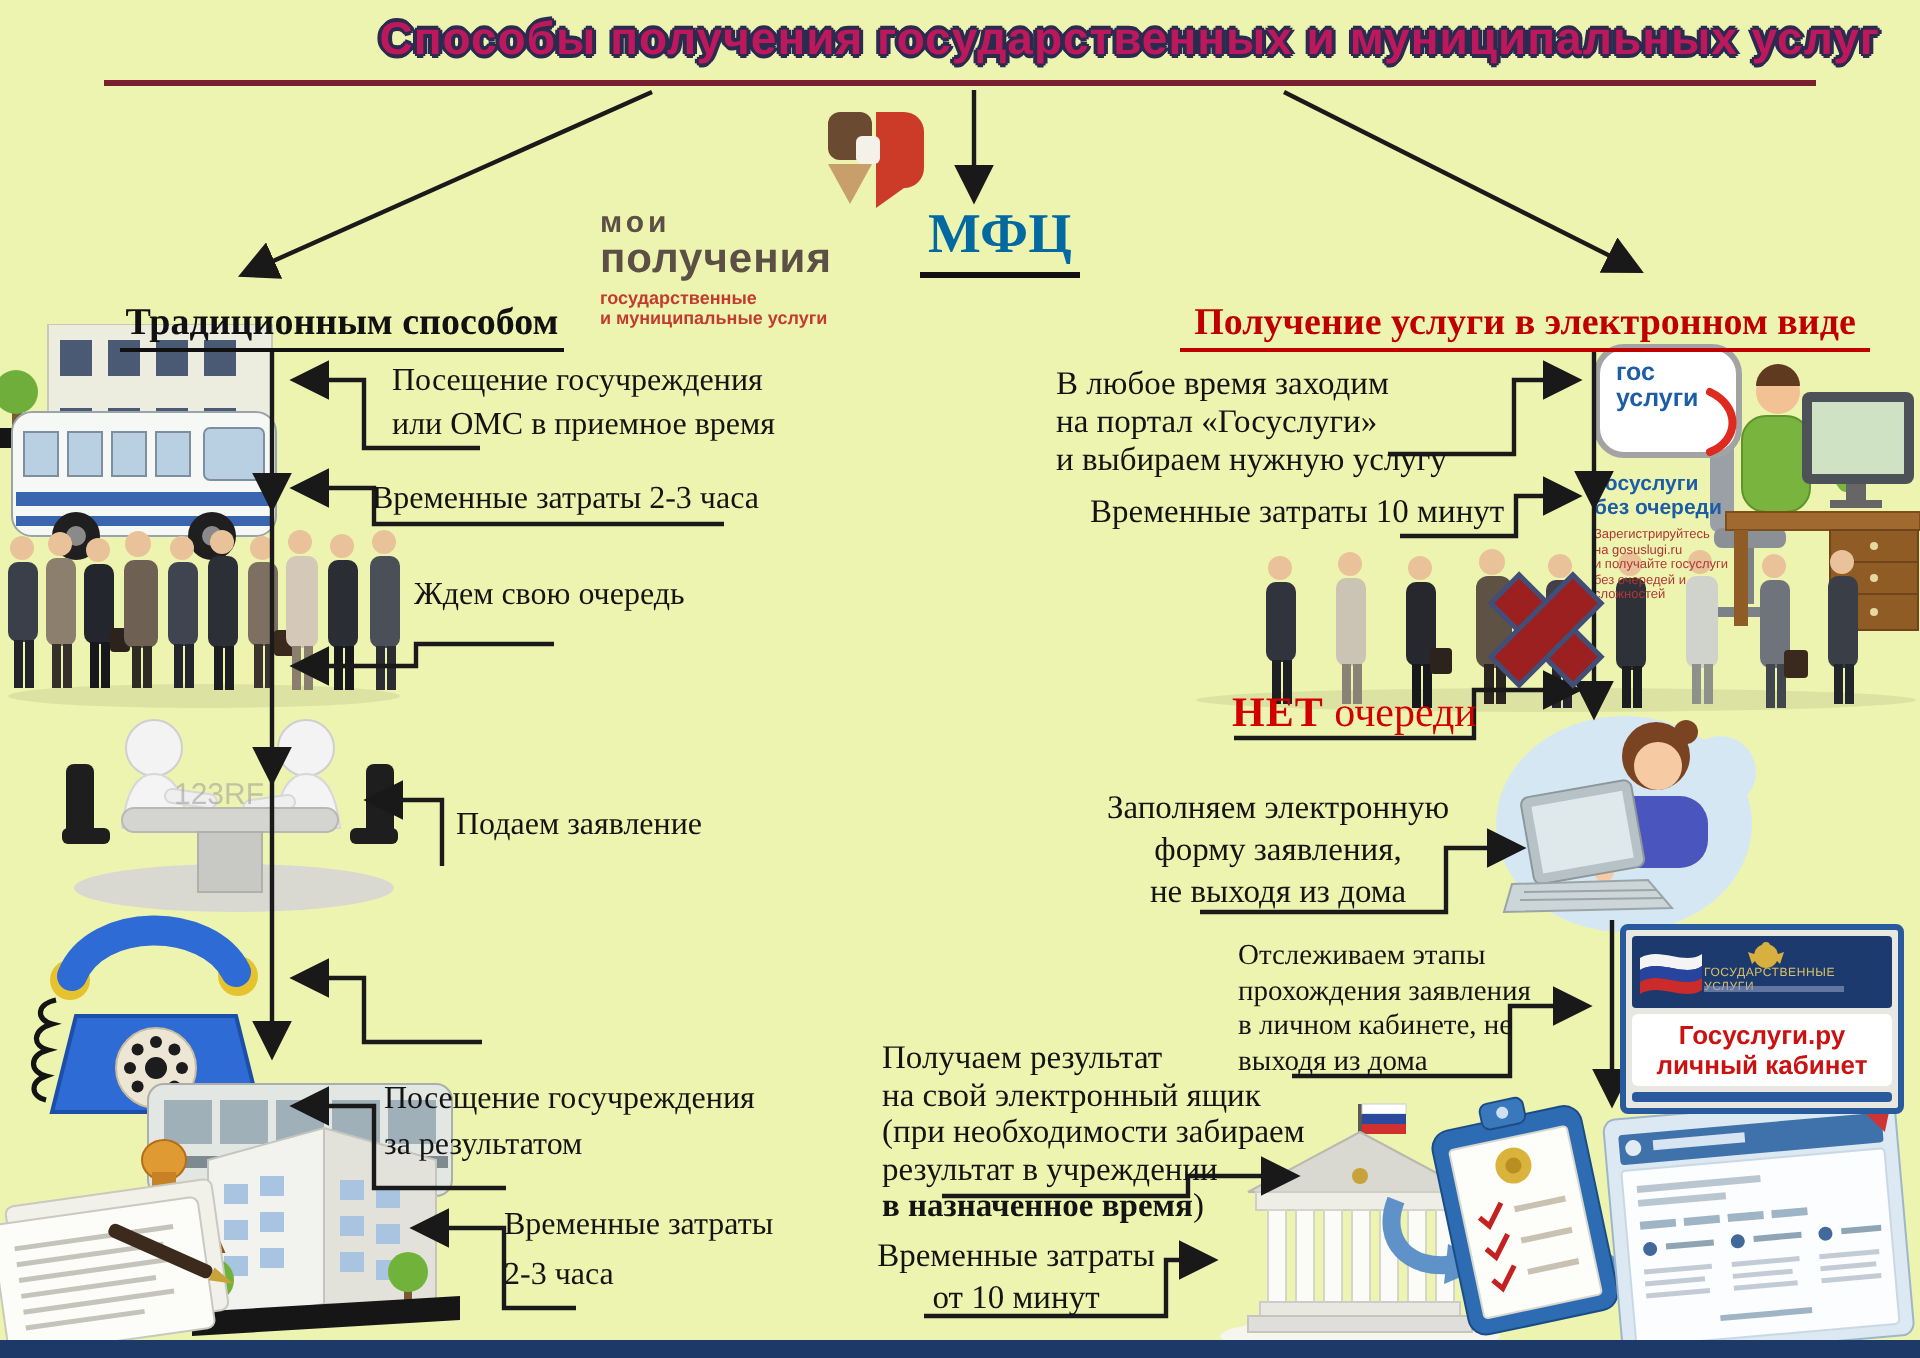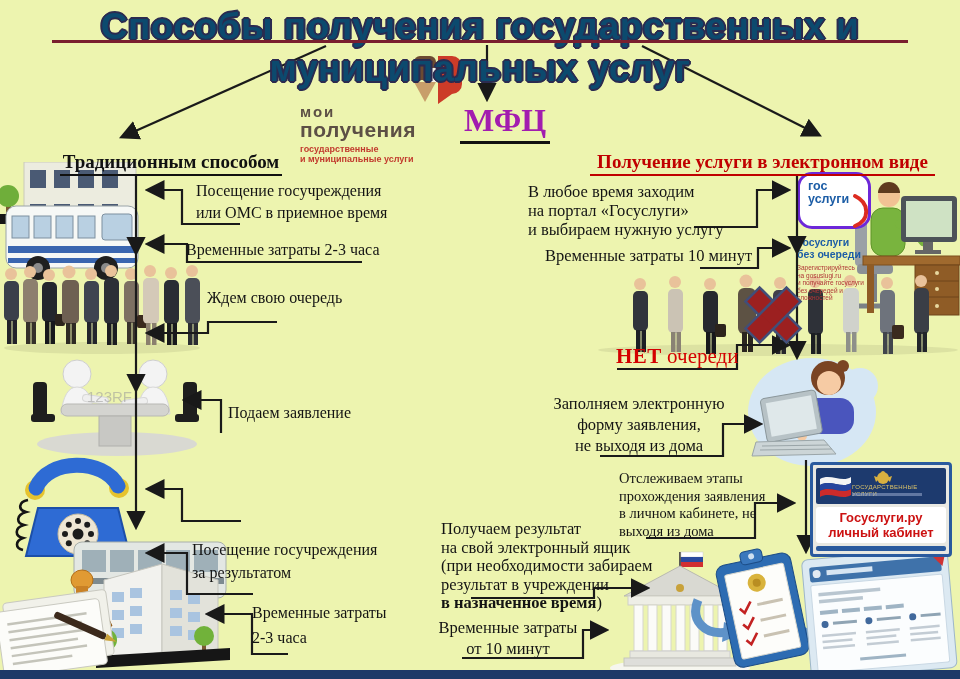--- a/index.html
+++ b/index.html
@@ -6,49 +6,49 @@
   .stage{
     position:relative;width:960px;height:679px;overflow:hidden;
     background:#edf4af;
     font-family:"Liberation Serif", serif;
   }
   .abs{position:absolute;}
   .txt{white-space:pre-line;color:#141414;font-size:16px;line-height:21px;z-index:6;}
   .rtxt{white-space:pre-line;color:#141414;font-size:16.5px;line-height:19px;z-index:6;}
 
   .title{
-    left:20px;top:6px;width:920px;text-align:center;z-index:6;
+    left:20px;top:6px;width:920px;text-align:right;z-index:6;
     font-family:"Liberation Sans", sans-serif;font-weight:bold;
-    font-size:37px;letter-spacing:.5px;color:#0c4a6e;
+    font-size:23px;letter-spacing:.5px;color:#be185d;
     text-shadow:-2px 0 0 #2b2b50,2px 0 0 #2b2b50,0 -2px 0 #2b2b50,0 2px 0 #2b2b50,
                 -1px -1px 0 #2b2b50,1px 1px 0 #2b2b50,1px -1px 0 #2b2b50,-1px 1px 0 #2b2b50;
   }
   .title-rule{left:52px;top:40px;width:856px;height:3px;background:#7a1f2f;z-index:6;}
 
   .col-header{font-weight:bold;font-size:19px;text-align:center;z-index:6;padding-bottom:1px;}
   .hdr-left{left:60px;top:151px;width:222px;color:#111;border-bottom:2.5px solid #111;}
   .hdr-right{left:590px;top:151px;width:345px;color:#c00000;border-bottom:2.5px solid #c00000;}
 
-  .mfc{left:460px;top:102px;font-weight:bold;font-size:32px;color:#a21caf;
+  .mfc{left:460px;top:102px;font-weight:bold;font-size:28px;color:#0369a1;
        border-bottom:3px solid #111;padding:0 4px 2px 4px;z-index:6;}
   .moidoc{left:300px;top:104px;width:145px;text-align:left;z-index:6;
           font-family:"Liberation Sans", sans-serif;color:#5c4f45;line-height:1;}
   .moidoc .l1{font-weight:bold;font-size:15px;letter-spacing:2px;}
   .moidoc .l2{font-weight:bold;font-size:21px;letter-spacing:.5px;}
   .moidoc .sub{margin-top:4px;font-size:9px;line-height:10px;color:#c23b2e;white-space:pre-line;font-weight:bold;}
 
   .overlay{left:0;top:0;z-index:4;pointer-events:none;}
   .illus{z-index:2;}
   .hi{z-index:5;}
 
   .noqueue{left:616px;top:344px;font-size:21px;color:#d40000;z-index:6;}
   .noqueue b{font-weight:bold;letter-spacing:.5px;}
 
   .gu-logo{left:797px;top:172px;width:76px;z-index:3;font-family:"Liberation Sans", sans-serif;}
-  .gu-box{position:relative;width:60px;height:46px;border:3px solid #6d28d9;border-radius:15px;
+  .gu-box{position:relative;width:60px;height:46px;border:3px solid #a3a3a3;border-radius:15px;
           background:#fff;padding:5px 0 0 8px;box-sizing:content-box;}
   .gu-box .g1,.gu-box .g2{font-weight:bold;font-size:12.5px;line-height:13px;color:#1c5da6;}
   .gu-tag{margin-top:7px;font-weight:bold;font-size:10.5px;line-height:12px;color:#1c5da6;white-space:pre-line;}
   .gu-fine{margin-top:4px;font-size:6.5px;line-height:7.5px;color:#b03636;white-space:pre-line;}
 
   .card{left:810px;top:462px;width:130px;z-index:5;background:#e8e8e2;
         border:3px solid #2a5a9e;border-radius:4px;padding:3px;}
   .card-top{position:relative;height:36px;background:#1d3a6e;border-radius:2px;overflow:hidden;}
   .card-top .tinytxt{position:absolute;left:36px;top:16px;width:88px;font-size:6px;line-height:7px;
         color:#d8c06a;font-family:"Liberation Sans", sans-serif;letter-spacing:.3px;}

